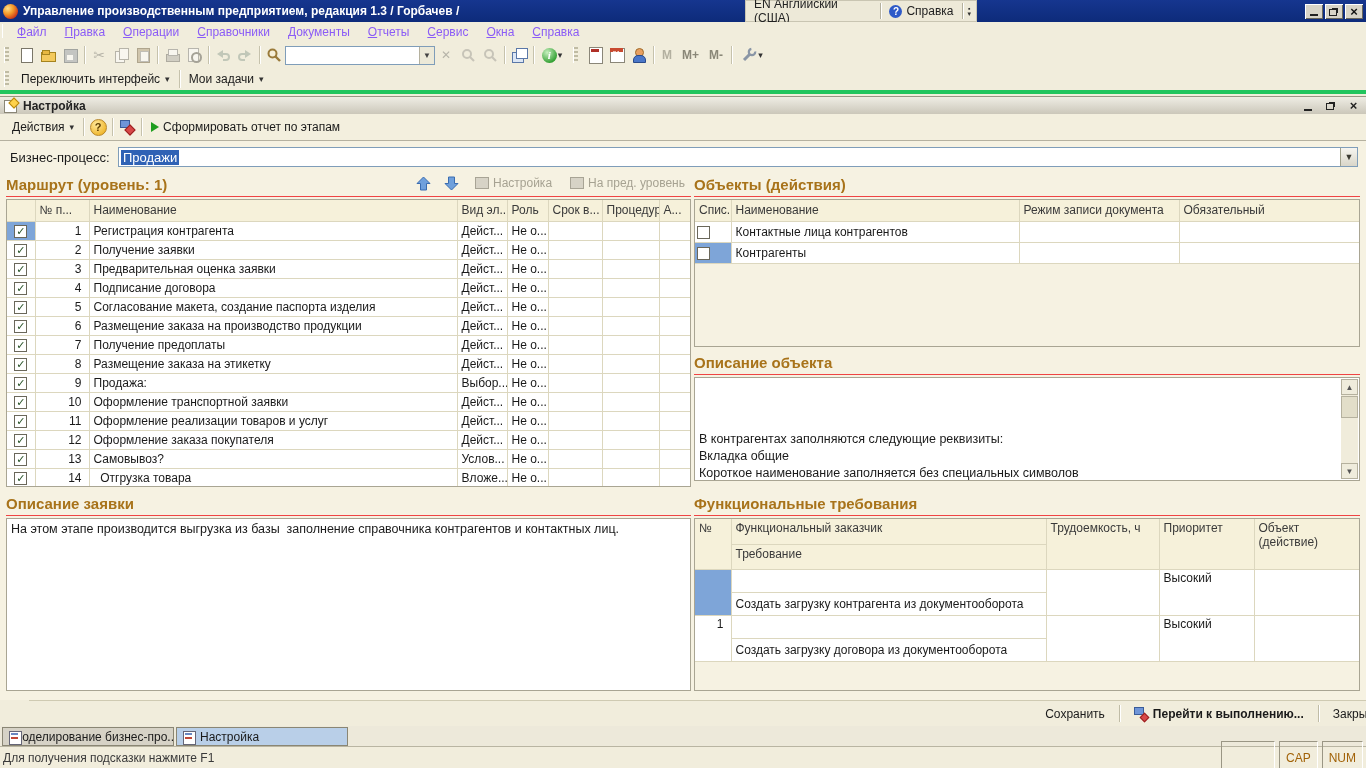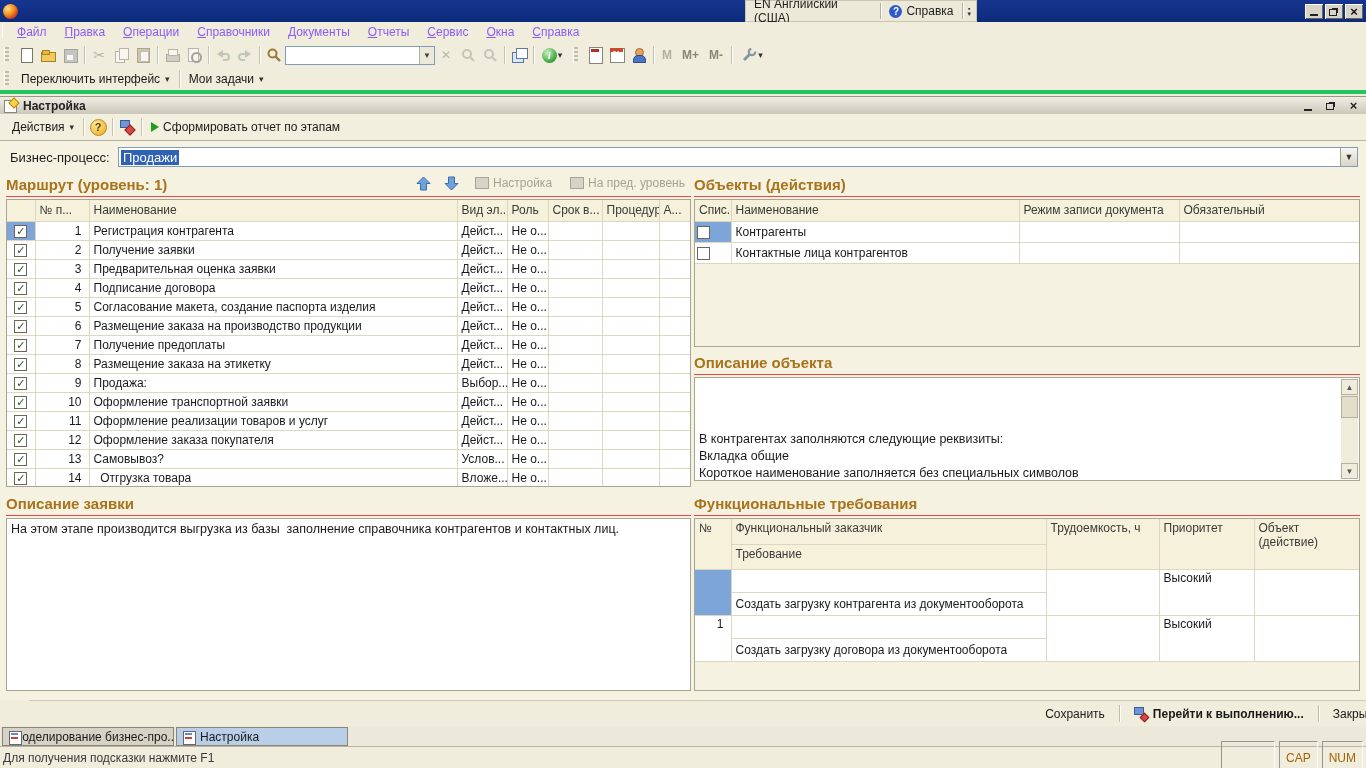--- a/index.html
+++ b/index.html
@@ -221,20 +221,21 @@
   .scell.empty { width:54px; }
 
   
   .navsvg { display:block; }
 </style>
 </head>
 <body>
 
 <div id="titlebar" class="abs">
   <span class="i-1c"></span>
+  <span class="ttl">Управление производственным предприятием, редакция 1.3 / Горбачев /</span>
   <div class="winbtns">
     <span class="wbtn">
         <span class="g-min"></span>
       </span>
     <span class="wbtn">
         <span class="g-rst"></span>
       </span>
     <span class="wbtn">
         <span class="g-cls">×</span>
       </span>
@@ -649,29 +650,29 @@
       <tr>
         <th>Спис...</th>
         <th>Наименование</th>
         <th>Режим записи документа</th>
         <th>Обязательный</th>
       </tr>
     </thead>
     <tbody>
 
         <tr style="height:21px;">
+          <td class="c-cb" style="text-align:left;"><span class="cb"></span></td>
+          <td>Контактные лица контрагентов</td>
+          <td></td>
+          <td></td>
+        </tr>
+
+        <tr style="height:21px;">
           <td class="c-cb selcell" style="text-align:left;"><span class="cb"></span></td>
           <td>Контрагенты</td>
-          <td></td>
-          <td></td>
-        </tr>
-
-        <tr style="height:21px;">
-          <td class="c-cb" style="text-align:left;"><span class="cb"></span></td>
-          <td>Контактные лица контрагентов</td>
           <td></td>
           <td></td>
         </tr>
       </tbody>
   </table>
 </div>
 
 <div class="abs shdr" style="left:694px;top:351px;width:666px;height:24px;">
   <span>Описание объекта</span>
 </div>

